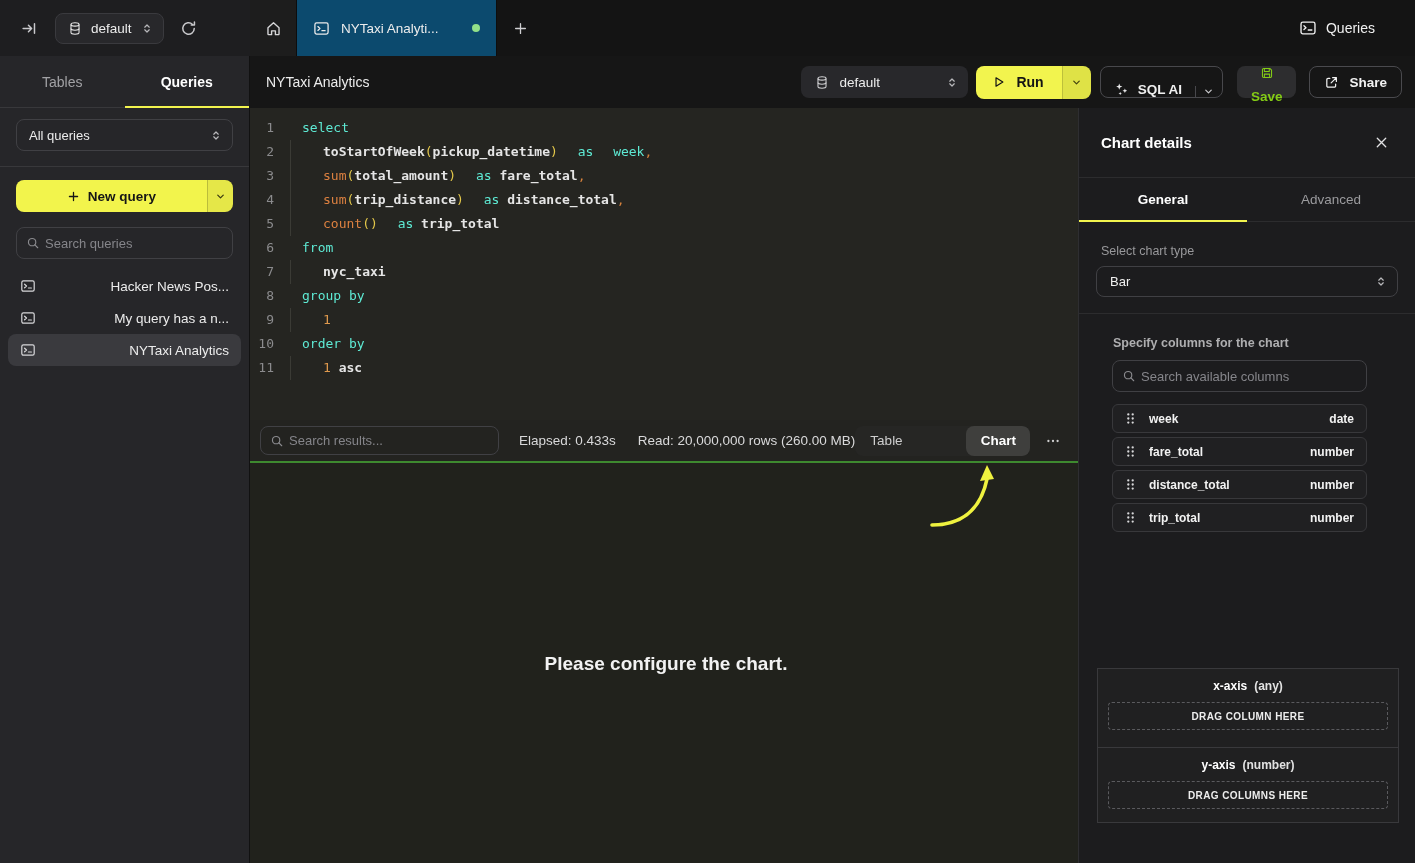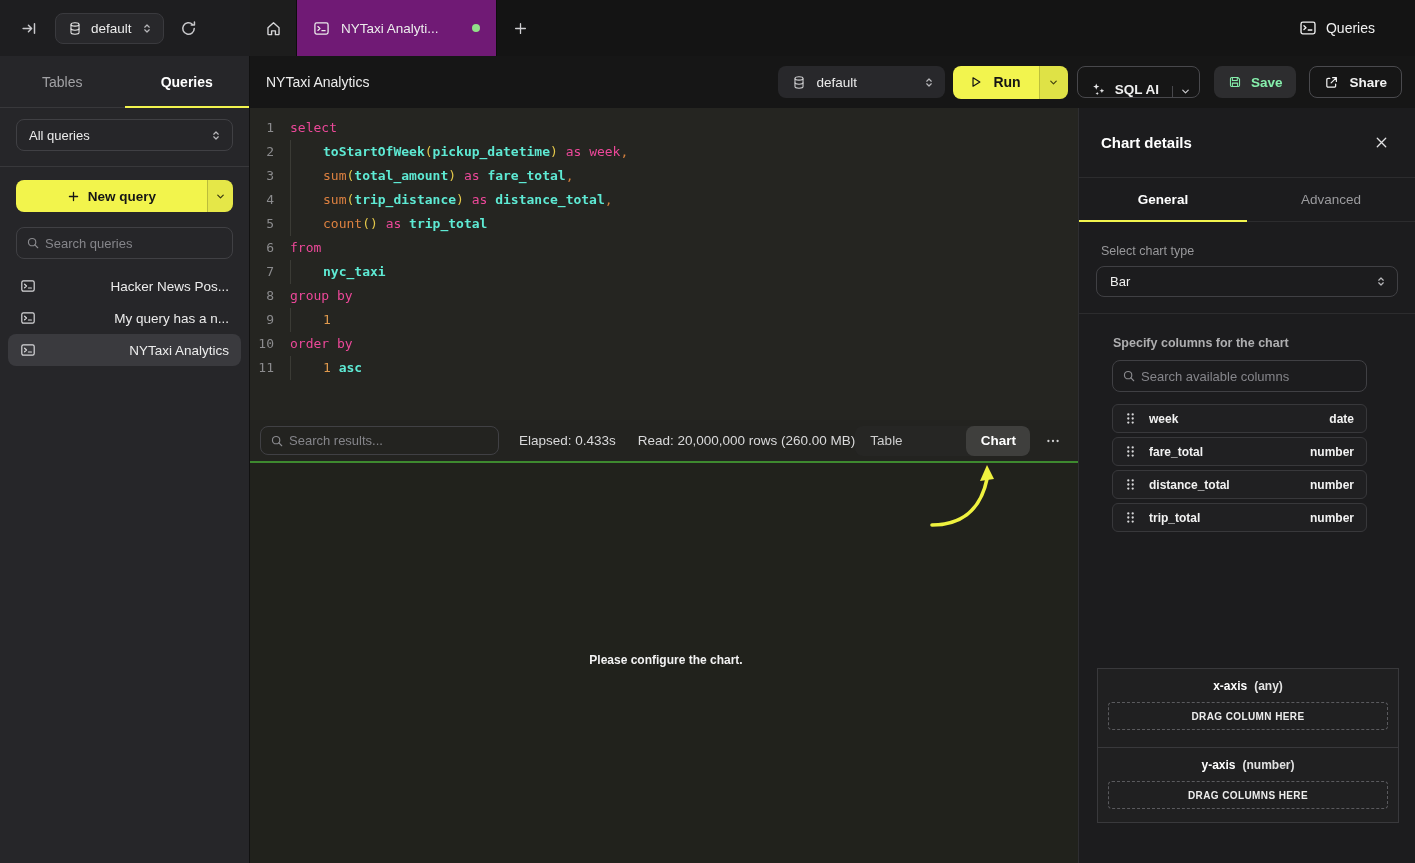--- a/index.html
+++ b/index.html
@@ -9,21 +9,21 @@
 
   
   .topbar { position:absolute; left:0; top:0; width:1415px; height:56px; background:#141414; }
   .topbar-left { position:absolute; left:0; top:0; width:250px; height:56px; background:#1e1e20; display:flex; align-items:center; }
   .icon-btn { display:flex; align-items:center; justify-content:center; background:none; border:none; color:#c9c9cc; cursor:pointer; }
   .collapse-btn { width:30px; height:30px; margin-left:14px; }
   .db-select { display:flex; align-items:center; gap:9px; height:31px; margin-left:11px; padding:0 10px 0 12px; background:#28282b; border:1px solid #3a3a3e; border-radius:8px; color:#ececec; font-size:13.5px; cursor:pointer; }
   .refresh-btn { width:30px; height:30px; margin-left:10px; }
   .tabstrip { position:absolute; left:250px; top:0; right:0; height:56px; display:flex; align-items:stretch; }
   .tab-home { width:47px; display:flex; align-items:center; justify-content:center; background:#1d1d1d; border-right:1px solid #0d0d0d; color:#d6d6d8; cursor:pointer; }
-  .tab { display:flex; align-items:center; gap:11px; width:200px; padding:0 16px; background:#701a75; border-right:1px solid #0d0d0d; color:#ececec; font-size:13.5px; cursor:pointer; }
+  .tab { display:flex; align-items:center; gap:11px; width:200px; padding:0 16px; background:#0c4a6e; border-right:1px solid #0d0d0d; color:#ececec; font-size:13.5px; cursor:pointer; }
   .tab-dot { width:8px; height:8px; border-radius:50%; margin-left:auto; }
   .tab-add { width:46px; display:flex; align-items:center; justify-content:center; color:#cfcfd2; cursor:pointer; }
   .topbar-queries { position:absolute; right:40px; top:0; height:56px; display:flex; align-items:center; gap:9px; color:#f0f0f0; font-size:14px; cursor:pointer; }
 
   
   .sidebar { position:absolute; left:0; top:56px; width:250px; height:807px; background:#262629; border-right:1px solid #111; }
   .side-tabs { display:flex; height:52px; border-bottom:1px solid #38383b; }
   .side-tab { flex:1; display:flex; align-items:center; justify-content:center; font-size:14px; color:#a2a2a5; cursor:pointer; position:relative; }
   .side-tab.active { color:#fff; font-weight:600; }
   .side-tab.active::after { content:""; position:absolute; left:0; right:0; bottom:-1px; height:2px; background:#f2f44e; }
@@ -47,52 +47,52 @@
   .main-title { margin-left:16px; font-size:14px; color:#ececec; }
   .header-actions { margin-left:auto; margin-right:13px; display:flex; align-items:center; }
   .hdr-db { display:flex; align-items:center; gap:10px; width:167px; height:32px; padding:0 10px 0 14px; background:#28282b; border-radius:8px; font-size:13.5px; color:#ececec; cursor:pointer; }
   .hdr-db .grow { flex:1; }
   .run-btn { display:flex; align-items:stretch; height:33px; margin-left:8px; background:#f2f44e; border-radius:8px; overflow:hidden; cursor:pointer; }
   .run-main { display:flex; align-items:center; gap:10px; padding:0 18px 0 16px; color:#141414; font-size:14px; font-weight:600; }
   .run-caret { width:29px; display:flex; align-items:center; justify-content:center; background:rgba(60,70,0,0.10); border-left:1px solid rgba(0,0,0,0.15); color:#454510; }
   .sqlai-btn { display:flex; align-items:flex-end; height:32px; margin-left:9px; border:1px solid #48484c; border-radius:8px; overflow:hidden; cursor:pointer; color:#f0f0f0; }
   .sqlai-main { display:flex; align-items:center; gap:9px; padding:0 13px; font-size:13.5px; font-weight:600; }
   .sqlai-caret { width:27px; display:flex; align-items:center; justify-content:center; border-left:1px solid #48484c; color:#c9c9cc; }
-  .save-btn { display:flex; align-items:center; gap:9px; height:32px; margin-left:14px; padding:0 14px; background:#2d2d2f; border-radius:8px; color:#86efac; font-size:13.5px; font-weight:600; cursor:default; }
+  .save-btn { display:flex; align-items:center; gap:9px; height:32px; margin-left:14px; padding:0 14px; background:#2d2d2f; border-radius:8px; color:#84cc16; font-size:13.5px; font-weight:600; cursor:default;flex-direction:column; }
   .share-btn { display:flex; align-items:center; gap:10px; height:32px; margin-left:13px; padding:0 14px; border:1px solid #4a4a4e; border-radius:8px; color:#f2f2f2; font-size:13.5px; font-weight:600; cursor:pointer; }
 
   
   .editor { position:absolute; left:250px; top:108px; width:828px; height:312px; background:#252521; padding:8px 0 0 4px; font-family:"DejaVu Sans Mono", monospace; font-size:13px; }
   .code-row { display:flex; height:24px; align-items:stretch; line-height:24px; }
   .ln { width:20px; text-align:right; color:#8b8b8d; margin-right:16px; flex:none; }
   .indent { width:33px; border-left:1px solid #3b3b35; flex:none; }
   .line-code { white-space:pre; }
-  .tok-kw { color:#ec4899; }
+  .tok-kw { color:#5eead4;margin-left:12px; }
   .tok-fn { color:#dd8140; }
-  .tok-id { color:#5eead4; font-weight:bold; }
+  .tok-id { color:#e5e5e5; font-weight:bold; }
   .tok-par { color:#e4c84a; }
   .tok-p { color:#d5813d; }
   .tok-num { color:#df994d; }
 
   
   .results-bar { position:absolute; left:250px; top:420px; width:828px; height:41px; background:#232320; display:flex; align-items:center; padding:0 10px; }
   .results-search { width:240px; }
   .results-search input { height:29px; }
   .meta { margin-left:20px; font-size:13.5px; color:#d9d9da; white-space:nowrap; }
   .meta + .meta { margin-left:22px; }
   .view-toggle { margin-left:auto; display:flex; height:30px; border-radius:8px; overflow:hidden; background:#262624;gap:48px; }
   .view-btn { display:flex; align-items:center; justify-content:center; padding:0 15px; font-size:13.5px; color:#cfcfcf; cursor:pointer; }
   .view-btn.active { background:#3f3f3d; color:#fff; font-weight:600; border-radius:8px; }
   .more-btn { margin-left:12px; margin-right:4px; color:#cfcfcf; width:22px; height:22px; }
 
   .green-line { position:absolute; left:250px; top:461px; width:828px; height:2px; background:#3e8a2f; }
 
   
   .chart-area { position:absolute; left:250px; top:463px; width:828px; height:400px; background:#21221c; }
-  .chart-msg { position:absolute; left:4px; right:0; top:190px; text-align:center; font-size:12px; font-weight:700; color:#f2f2f2; }
+  .chart-msg { position:absolute; left:4px; right:0; top:190px; text-align:center; font-size:19px; font-weight:700; color:#f2f2f2; }
   .arrow-note { position:absolute; left:650px; top:-8px; pointer-events:none; }
 
   
   .panel { position:absolute; left:1078px; top:108px; width:337px; height:755px; background:#1c1c1e; border-left:1px solid #2e2e31; }
   .panel-title-row { height:70px; display:flex; align-items:center; padding:0 22px; border-bottom:1px solid #2c2c2e; }
   .panel-title { font-size:15px; font-weight:700; color:#fff; }
   .panel-close { margin-left:auto; color:#e2e2e4; width:24px; height:24px; }
   .panel-tabs { display:flex; height:44px; border-bottom:1px solid #2c2c2e; }
   .panel-tab { flex:1; display:flex; align-items:center; justify-content:center; font-size:13.5px; color:#9b9b9e; cursor:pointer; position:relative; }
   .panel-tab.active { color:#fff; font-weight:600; }

